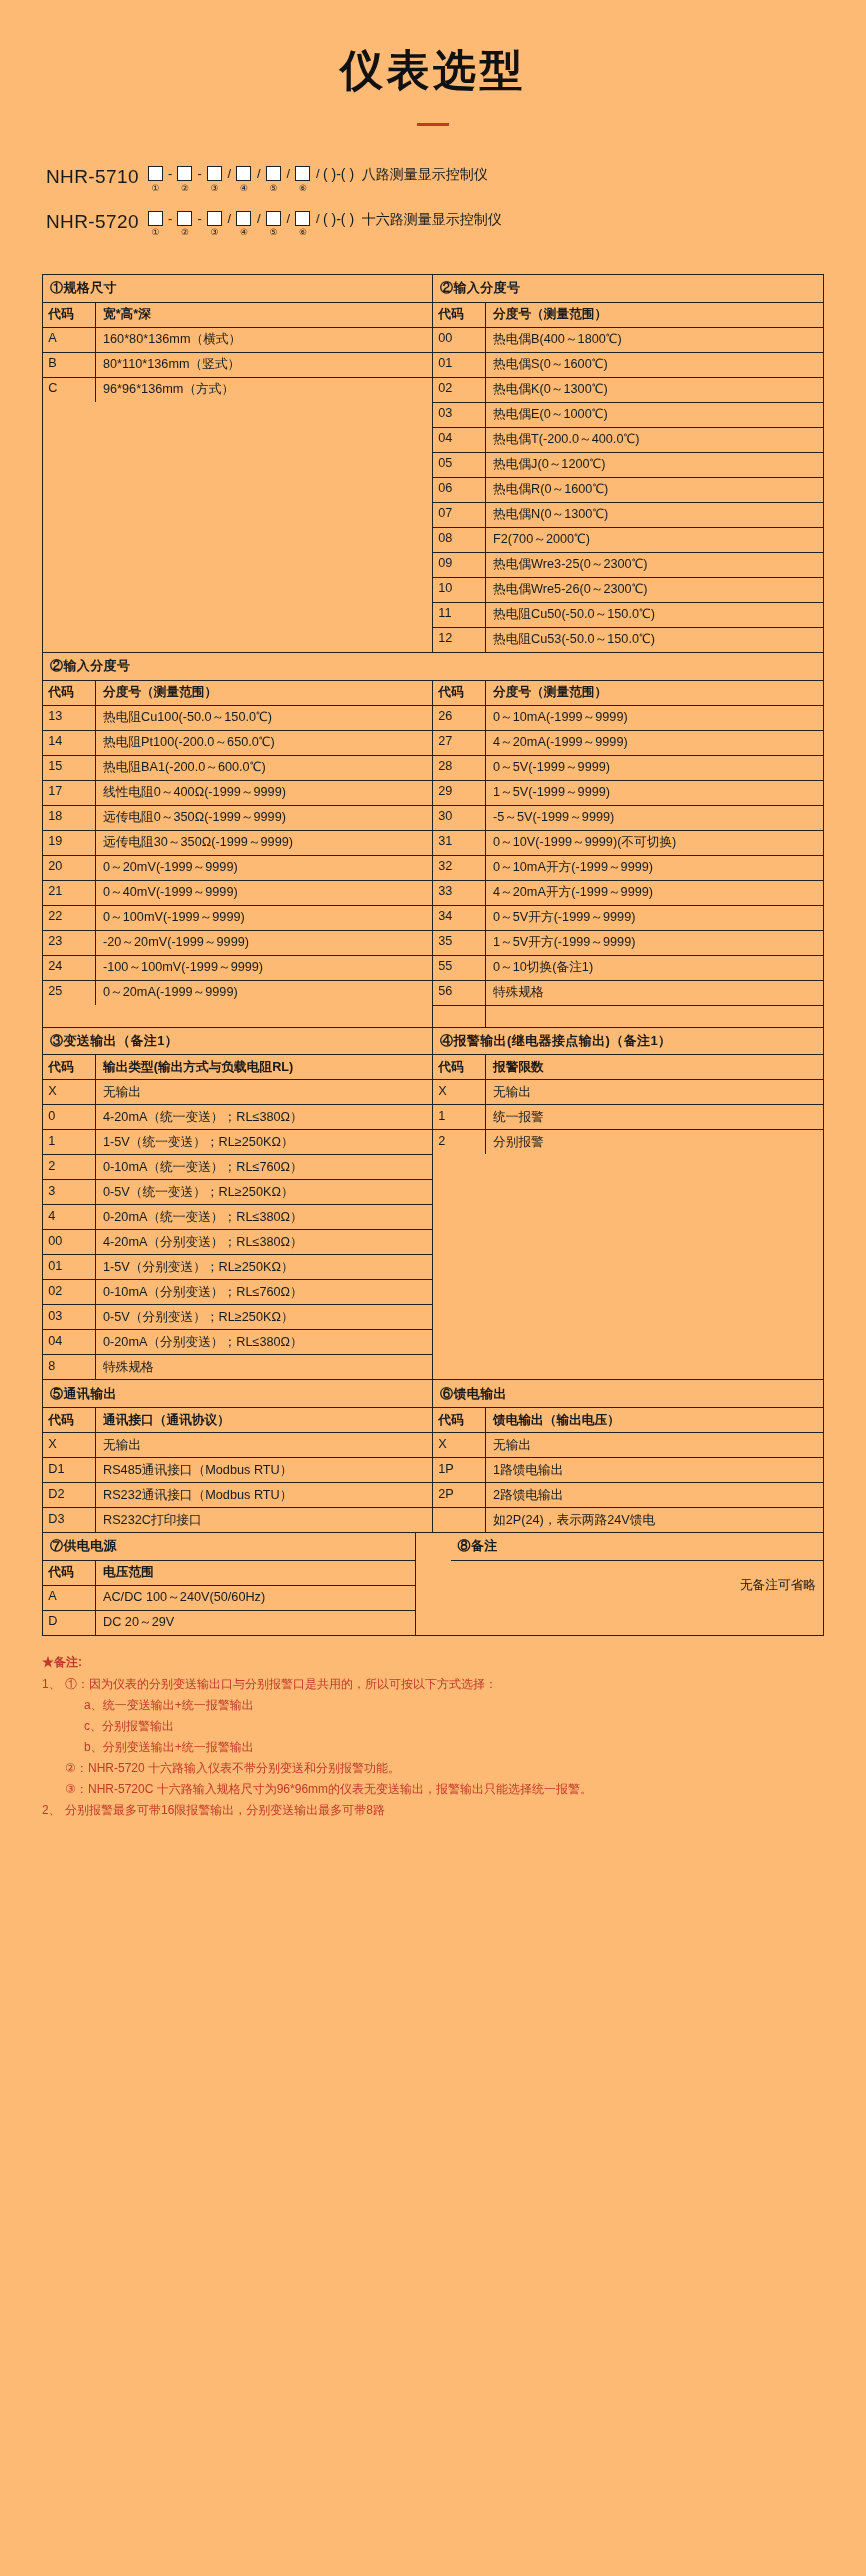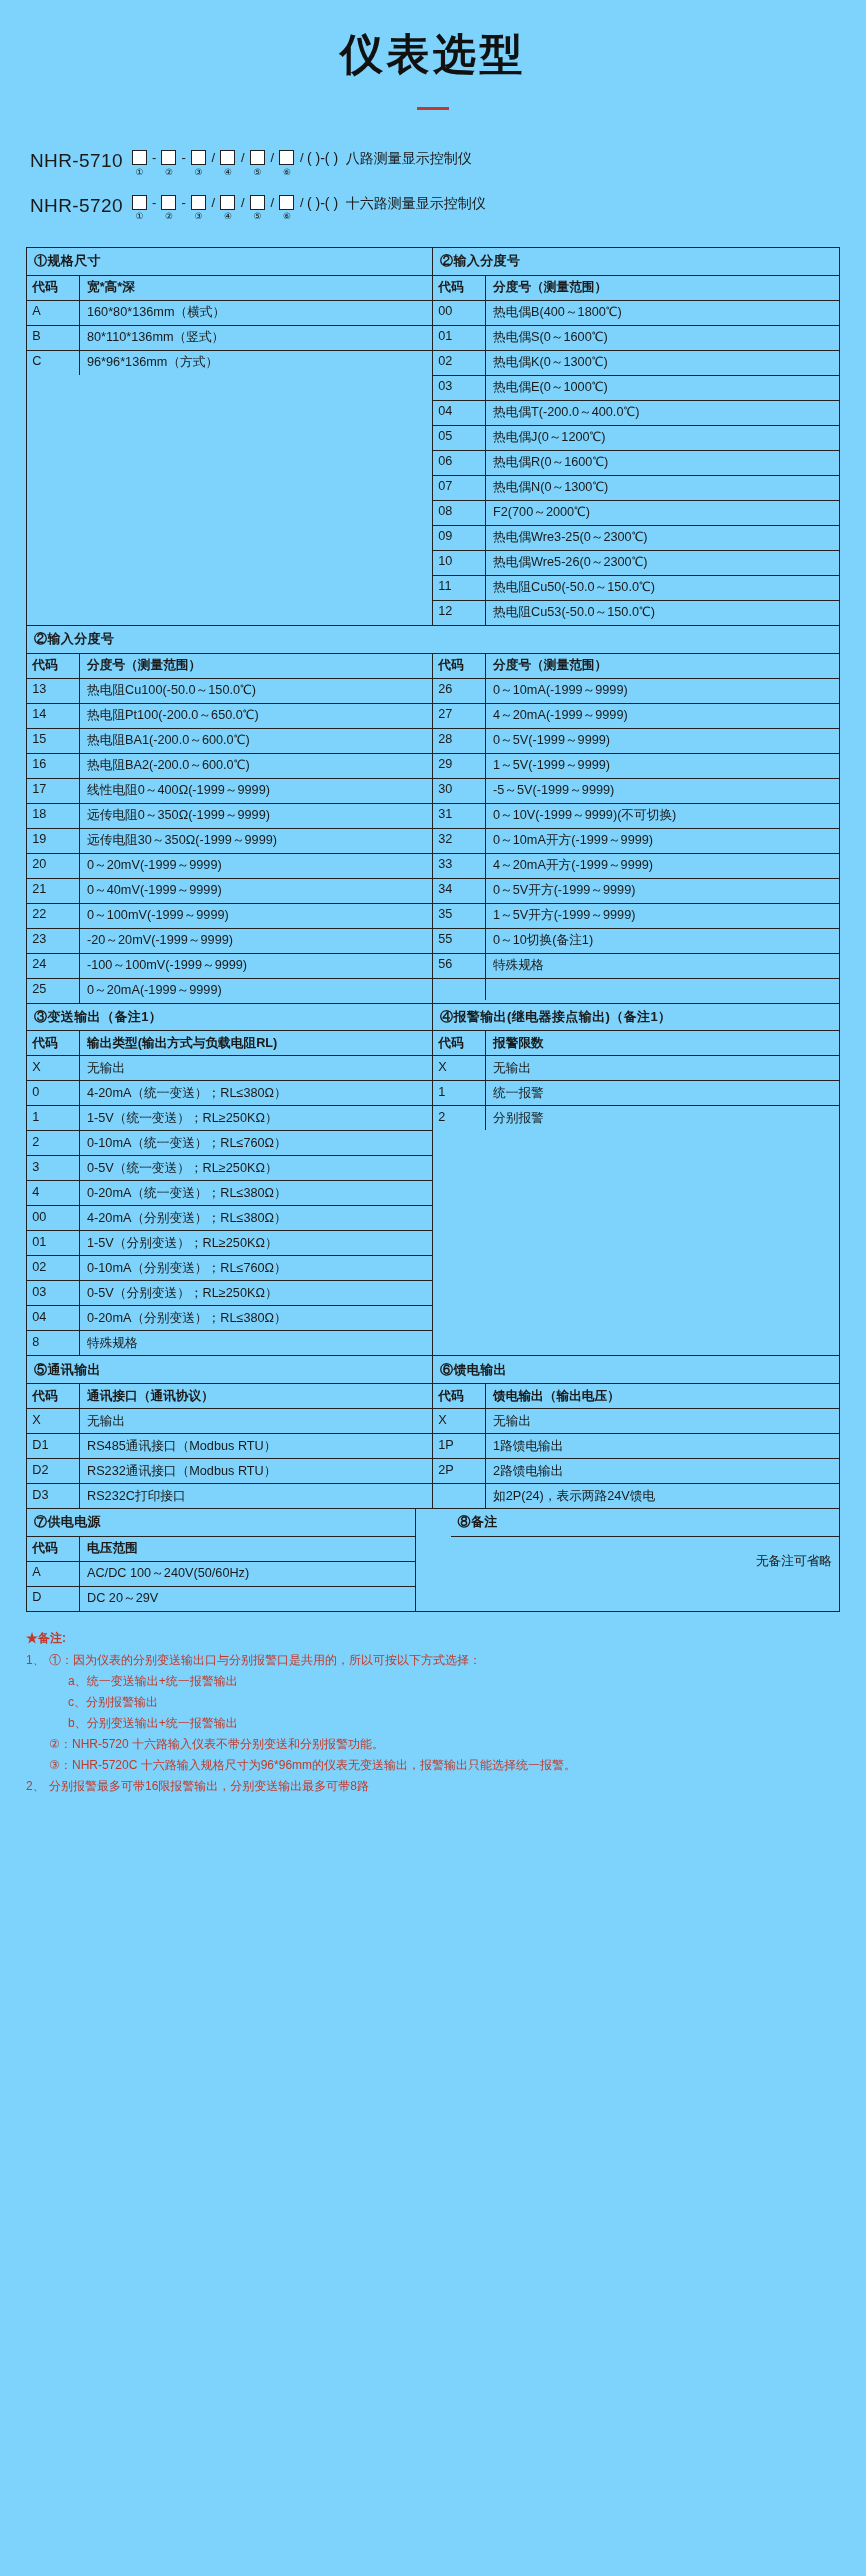--- a/index.html
+++ b/index.html
@@ -10,22 +10,22 @@
   body {
     width: 866px;
     font-family: "Liberation Sans", sans-serif;
     color: #1a1a1a;
     -webkit-font-smoothing: antialiased;
   }
   .page {
     width: 866px;
     min-height: 2576px;
     position: relative;
-    background: #7dd3fc;
-    padding: 0;
+    background: #fdba74;
+    padding: 16px;
   }
   .title {
     text-align: center;
     font-size: 43px;
     font-weight: bold;
     letter-spacing: 3.5px;
     padding-top: 26px;
     color: #111;
   }
   .title-rule {
@@ -89,21 +89,21 @@
   }
   .code-sep span.blank { font-size: 8.8px; margin-top:2.6px; height: 9.6px;}
   .model-tail {
     padding-top: 3.5px;
     font-size: 14px;
     white-space: nowrap;
   }
 
   
   .tables {
-    margin: 25px 26px 0 26px;
+    margin: 36px 26px 0 26px;
     border: 0.9px solid #222;
   }
   .tbl-section {
     display: flex;
     width: 100%;
     border-bottom: 0.9px solid #222;
   }
   .tbl-section:last-child { border-bottom: none; gap: 35px; }
   .col {
     width: 50%;
@@ -391,24 +391,20 @@
               </div>
             <div class="row">
                 <div class="c-code">14</div>
                 <div class="c-desc">热电阻Pt100(-200.0～650.0℃)</div>
               </div>
             <div class="row">
                 <div class="c-code">15</div>
                 <div class="c-desc">热电阻BA1(-200.0～600.0℃)</div>
               </div>
             <div class="row">
-                <div class="c-code">16</div>
-                <div class="c-desc">热电阻BA2(-200.0～600.0℃)</div>
-              </div>
-            <div class="row">
                 <div class="c-code">17</div>
                 <div class="c-desc">线性电阻0～400Ω(-1999～9999)</div>
               </div>
             <div class="row">
                 <div class="c-code">18</div>
                 <div class="c-desc">远传电阻0～350Ω(-1999～9999)</div>
               </div>
             <div class="row">
                 <div class="c-code">19</div>
                 <div class="c-desc">远传电阻30～350Ω(-1999～9999)</div>

